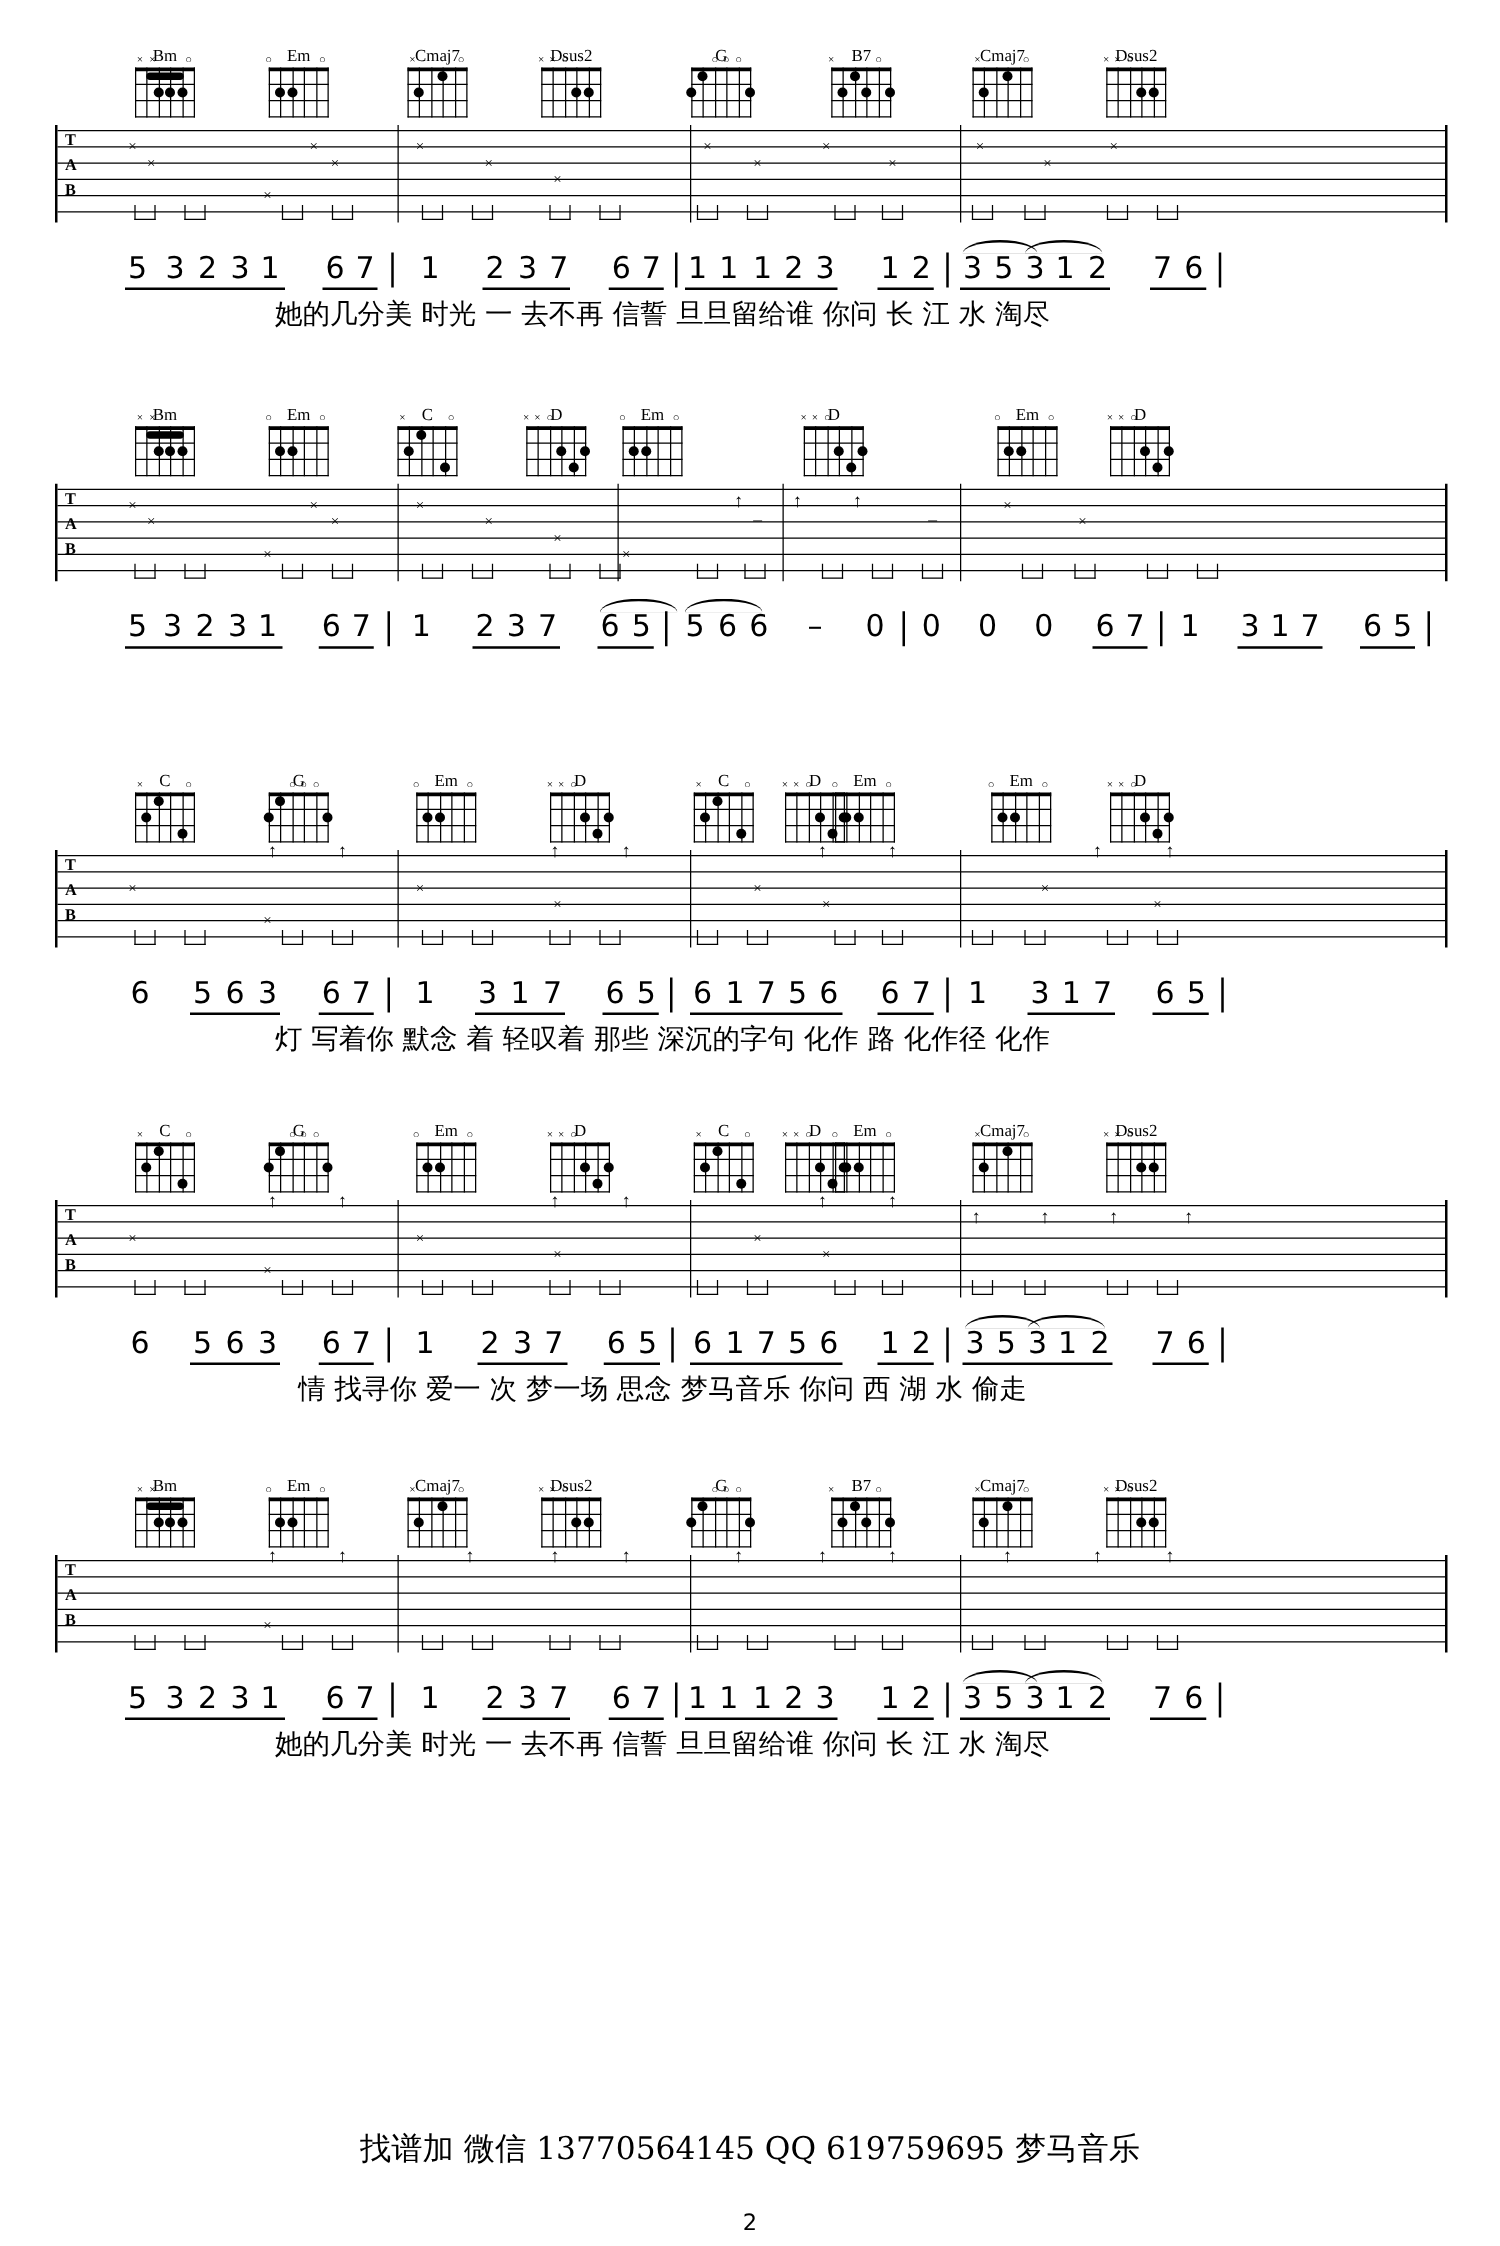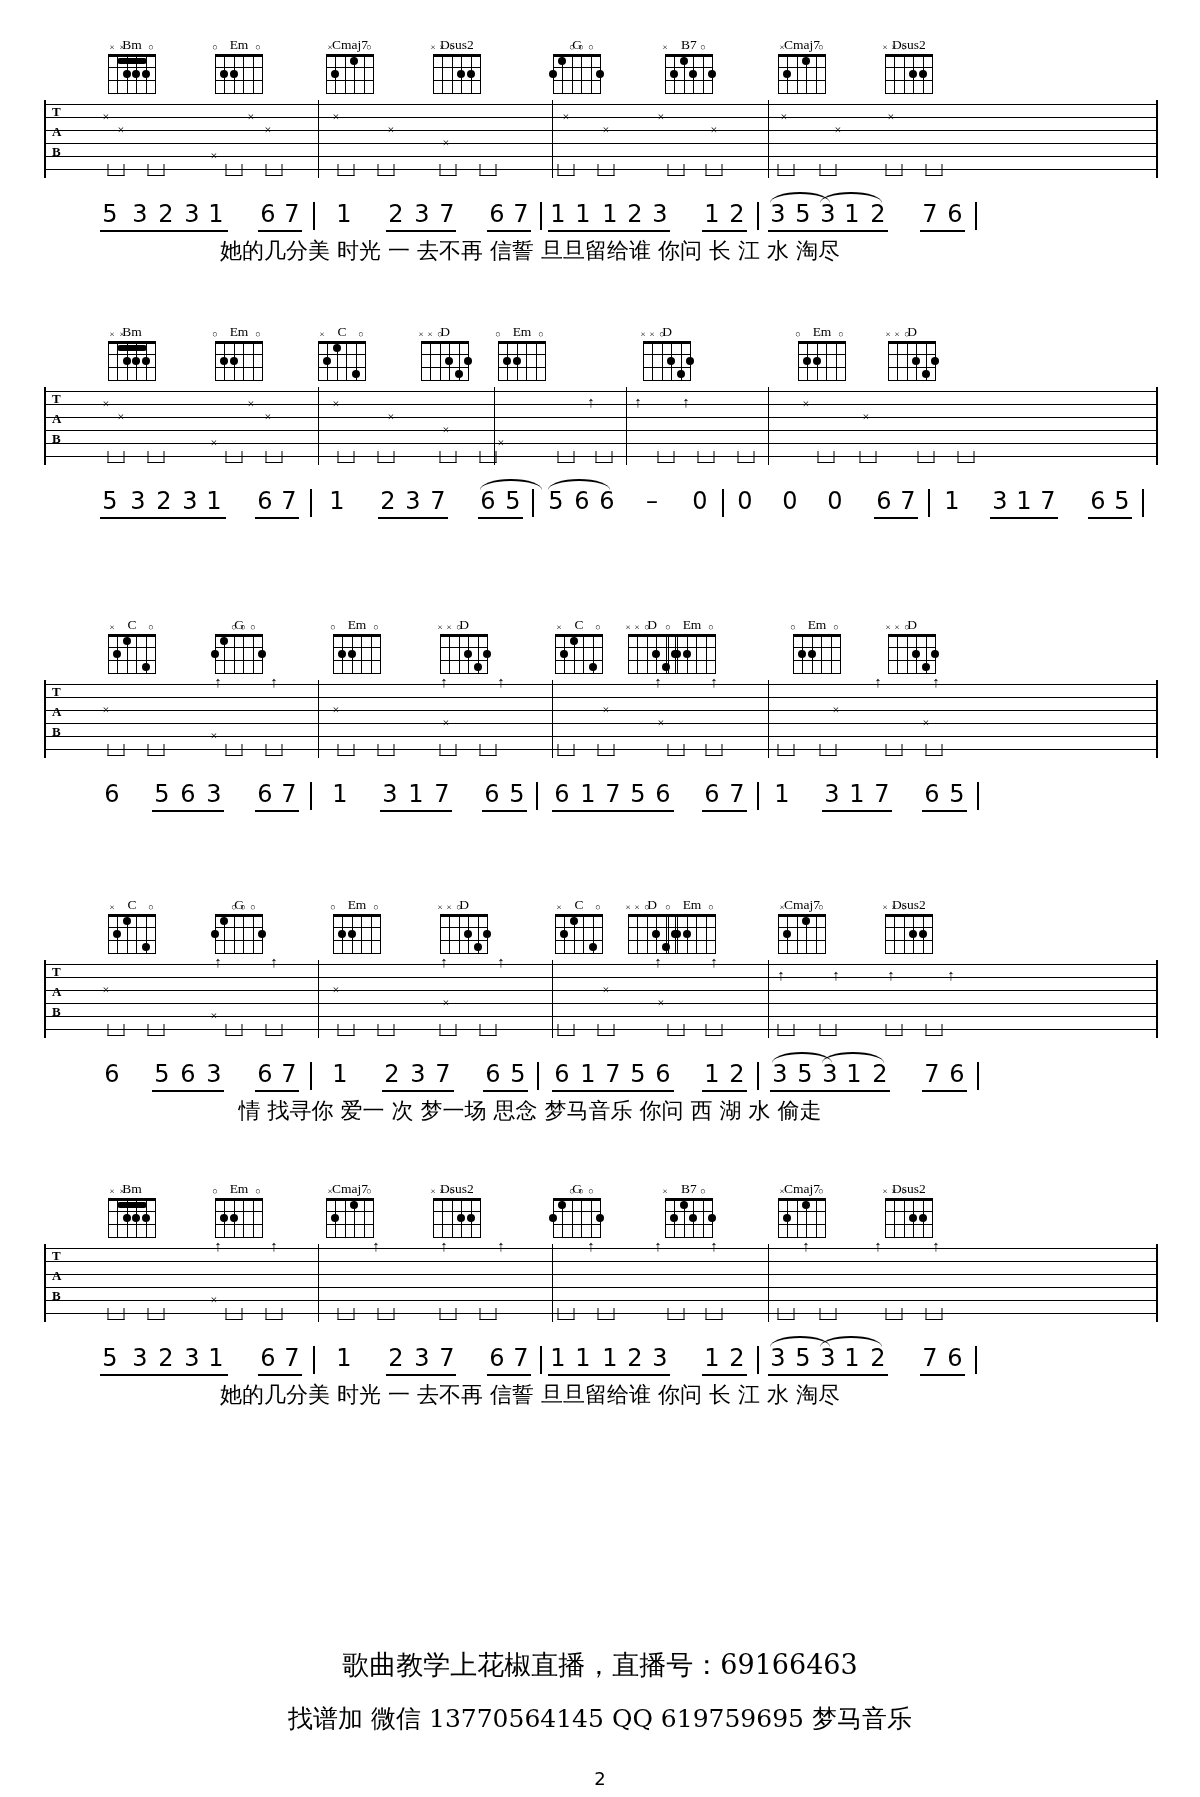--- a/index.html
+++ b/index.html
@@ -905,20 +905,23 @@
       <div class="beam" style="left:152px;top:30px;width:72px;"></div>
       <div class="beam" style="left:255px;top:30px;width:44px;"></div>
       <div class="beam" style="left:380px;top:30px;width:72px;"></div>
       <div class="beam" style="left:482px;top:30px;width:45px;"></div>
       <div class="beam" style="left:552px;top:30px;width:122px;"></div>
       <div class="beam" style="left:702px;top:30px;width:45px;"></div>
       <div class="beam" style="left:822px;top:30px;width:70px;"></div>
       <div class="beam" style="left:922px;top:30px;width:45px;"></div>
     </div>
 
+    <div class="lyrics" style="margin-top:2px;">
+      <span style="left:530px;">灯 写着你 默念 着 轻叹着 那些 深沉的字句 化作 路 化作径 化作</span>
+    </div>
   </div>
 
   <div class="system" style="top:898px;">
     <div class="chords">
       <div class="chord" style="left:100px;">
         <div class="nm">C</div>
         <div class="grid">
             <div class="marks">
               <span style="left:4px;">×</span>
               <span style="left:43px;">○</span>
@@ -1476,18 +1479,17 @@
       <div class="beam" style="left:920px;top:30px;width:45px;"></div>
       <div class="tie" style="left:770px;top:-8px;width:60px;"></div>
       <div class="tie" style="left:820px;top:-8px;width:62px;"></div>
     </div>
 
     <div class="lyrics" style="margin-top:2px;">
       <span style="left:530px;">她的几分美 时光 一 去不再 信誓 旦旦留给谁 你问 长 江 水 淘尽</span>
     </div>
   </div>
 
-  <div class="footer f1">歌曲教学上花椒直播，直播号：69166463</div>
   <div class="footer f2">找谱加 微信 13770564145 QQ 619759695 梦马音乐</div>
   <div class="pageno">2</div>
 
 
 </div>
 
 </body></html>

